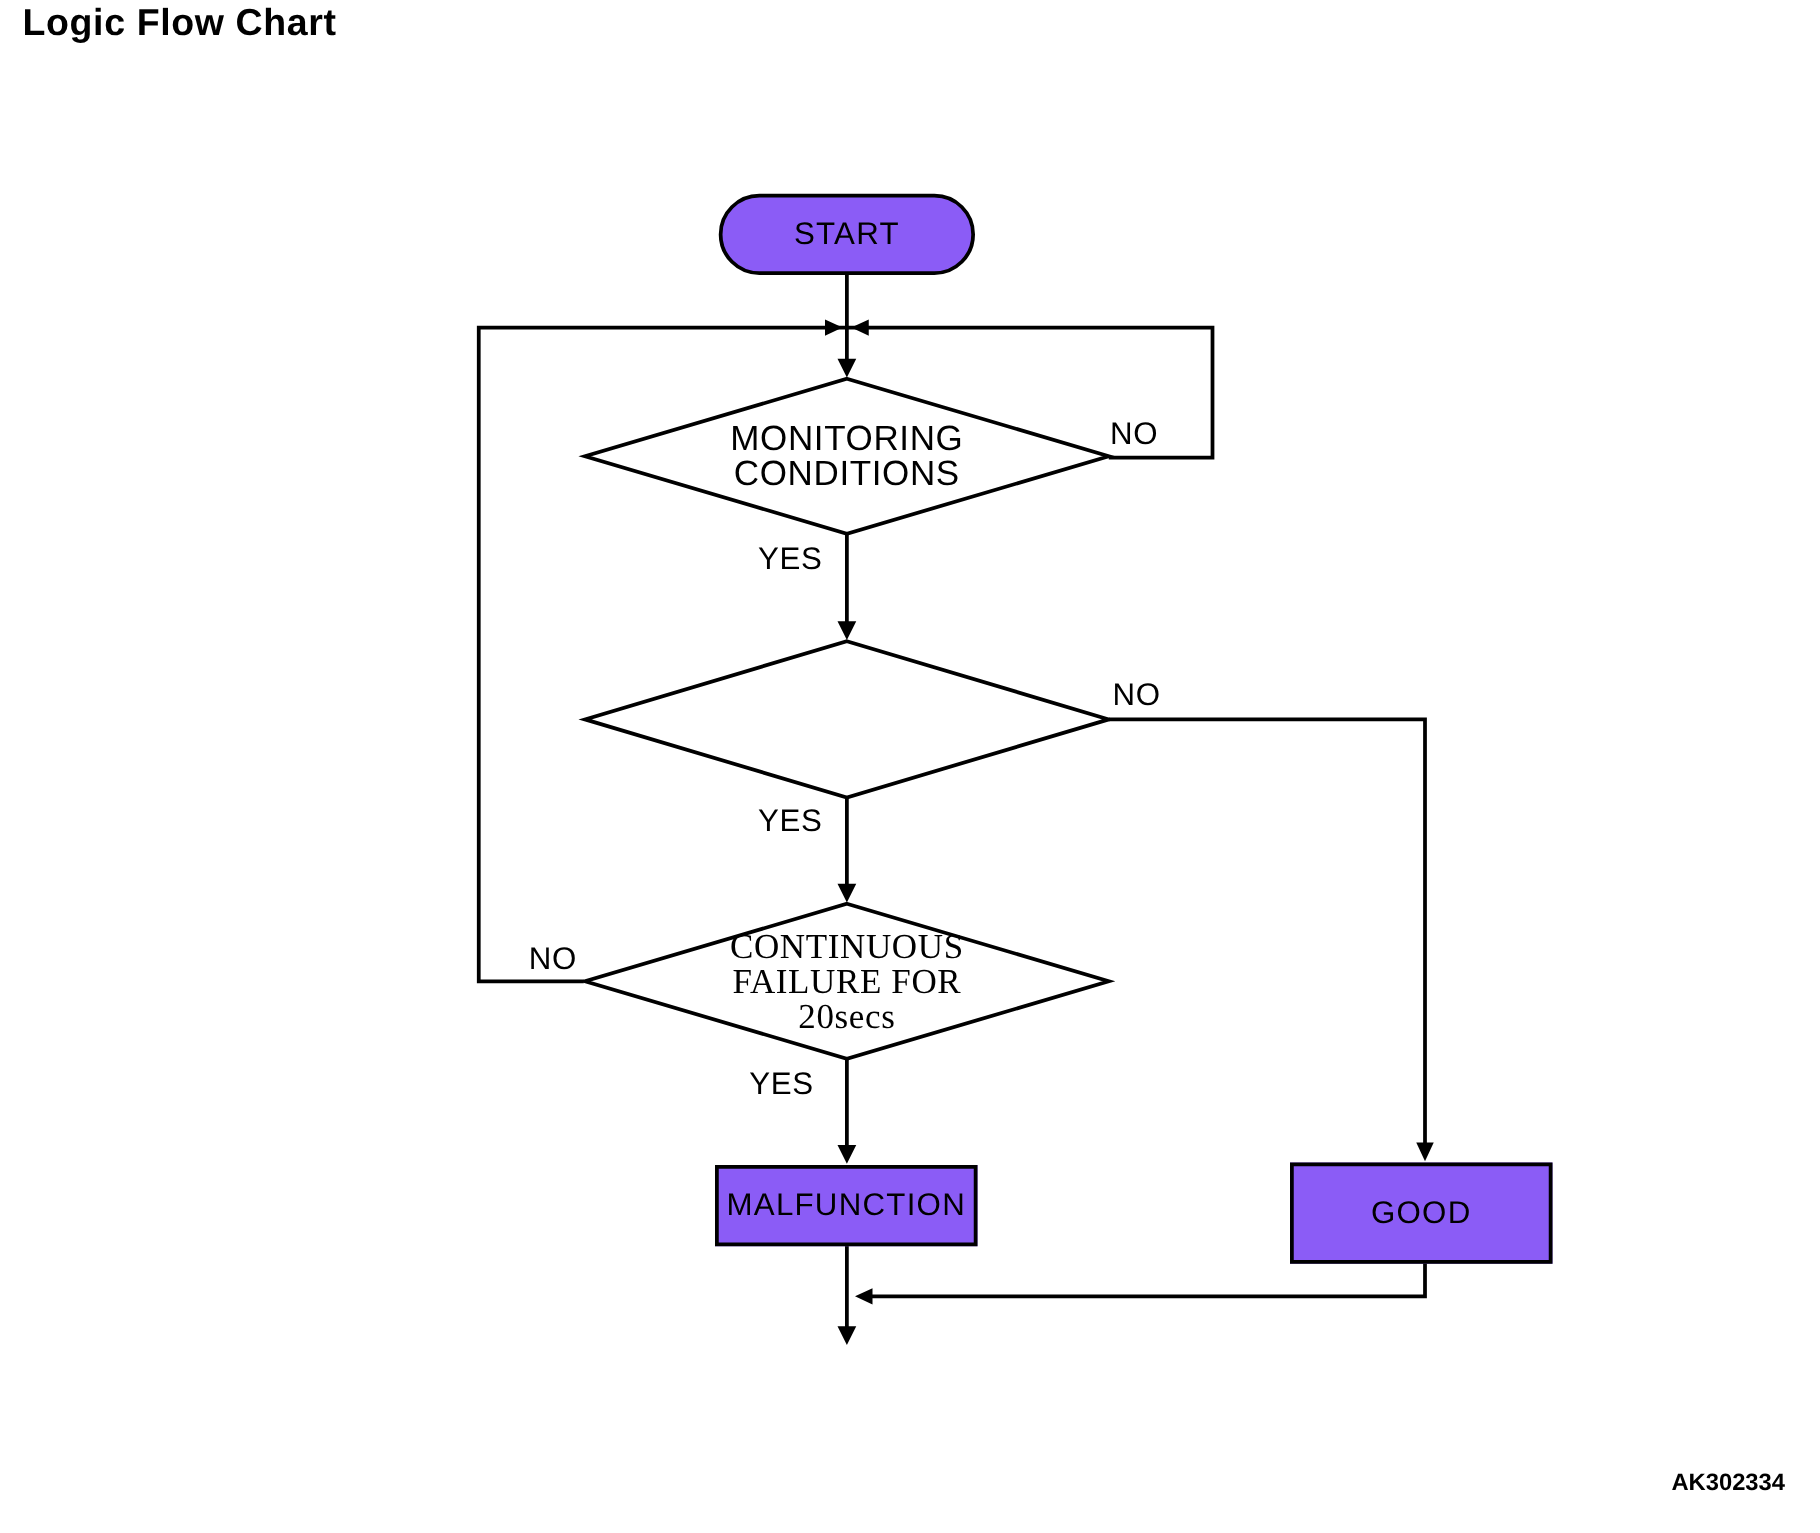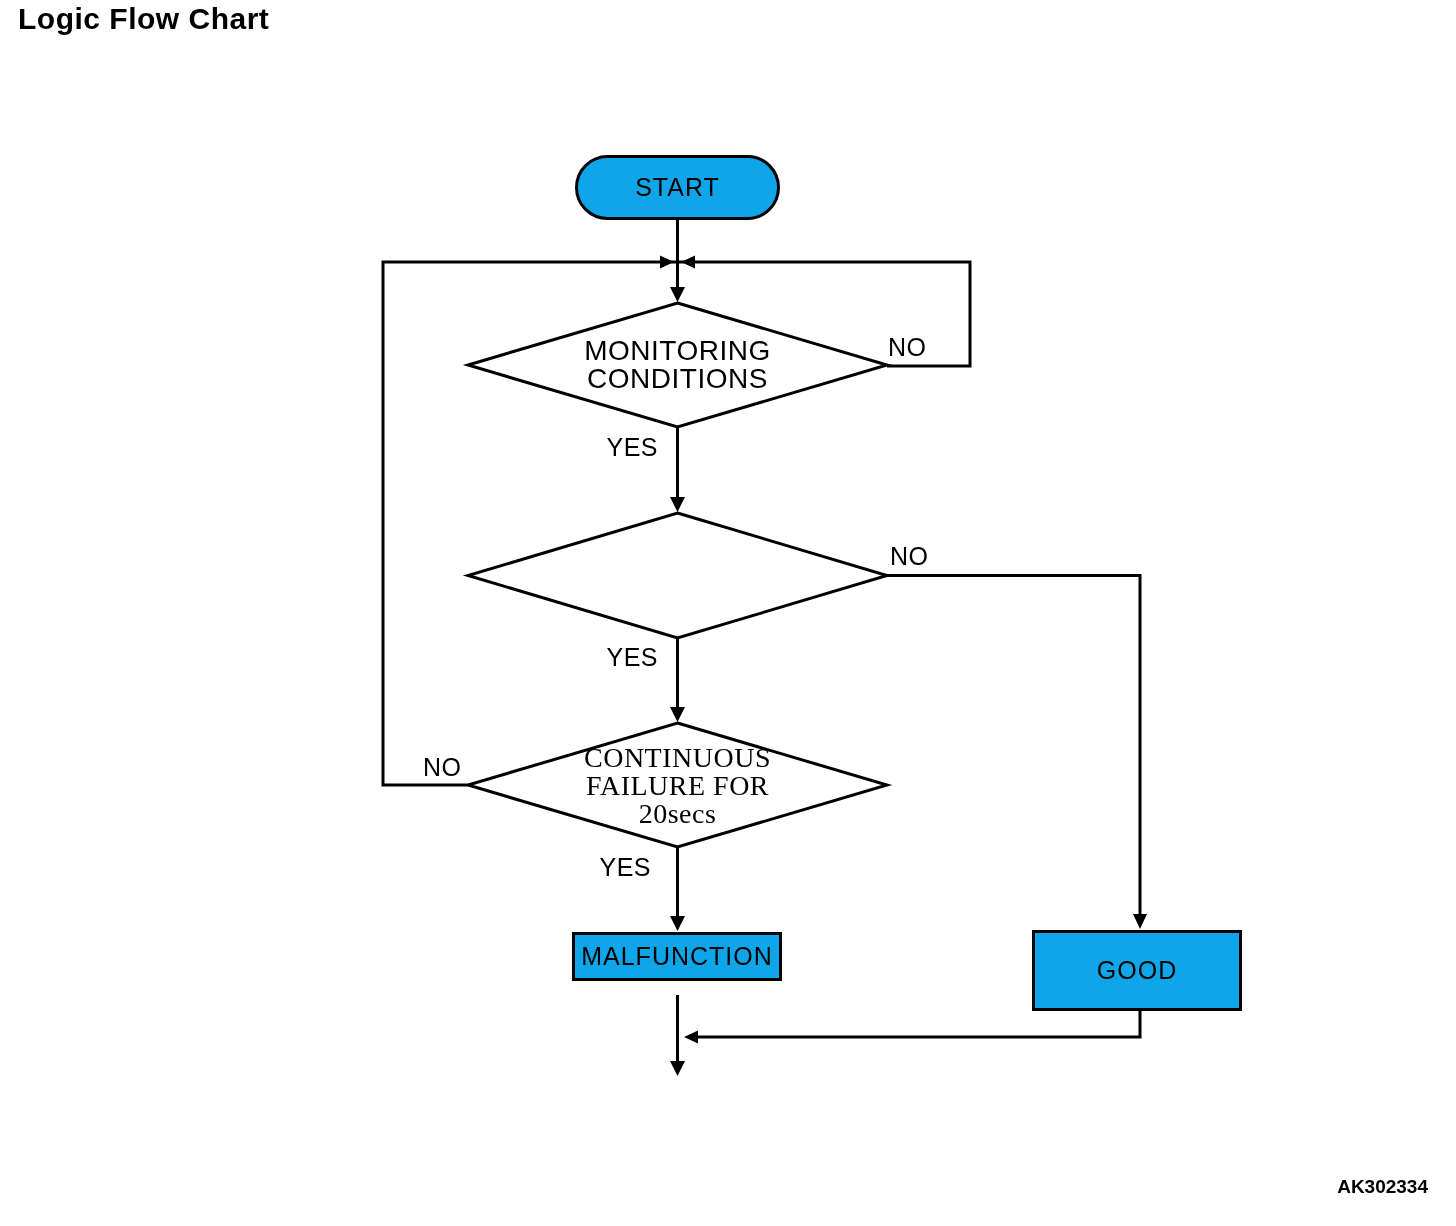--- a/index.html
+++ b/index.html
@@ -7,21 +7,21 @@
     position:relative; width:1456px; height:1226px; background:#ffffff;
     font-family:"Liberation Sans", sans-serif; color:#000000; overflow:hidden;
   }
   .page-title {
     position:absolute; left:18px; top:2px;
     font-size:30px; font-weight:bold; letter-spacing:0.5px;
   }
   svg.layer { position:absolute; left:0; top:0; }
   .node {
     position:absolute; display:flex; align-items:center; justify-content:center;
-    box-sizing:border-box; background:#0ea5e9; border:3px solid #000000;
+    box-sizing:border-box; background:#8b5cf6; border:3px solid #000000;
     font-size:25px; letter-spacing:1px; white-space:pre-line; text-align:center;
   }
   .stadium { border-radius:34px; }
   .dlabel {
     position:absolute; display:flex; align-items:center; justify-content:center;
     text-align:center; font-size:28px; letter-spacing:0.5px; line-height:28px;
     white-space:pre-line;
   }
   .elabel { position:absolute; font-size:25px; letter-spacing:0.5px; height:28px; }
   .elabel.r { text-align:right; width:100px; }
@@ -55,21 +55,21 @@
     <polygon points="677.5,512 670,497 685,497" fill="#000"></polygon>
     <polygon points="677.5,722 670,707 685,707" fill="#000"></polygon>
     <polygon points="677.5,931 670,916 685,916" fill="#000"></polygon>
     <polygon points="1140,929 1133,914 1147,914" fill="#000"></polygon>
     <polygon points="677.5,1076 670,1061 685,1061" fill="#000"></polygon>
     <polygon points="684,1037 698,1030.5 698,1043.5" fill="#000"></polygon>
   </svg>
 
   <div class="node stadium" style="left:575px; top:155px; width:205px; height:65px;">START</div>
 
-  <div class="node" style="left:572px; top:932px; width:210px; height:49px;">MALFUNCTION</div>
+  <div class="node" style="left:572px; top:932px; width:210px; height:65px;">MALFUNCTION</div>
 
   <div class="node" style="left:1032px; top:930px; width:210px; height:81px;">GOOD</div>
 
 
   <div class="dlabel" style="left:517px; top:325px; width:321px; height:80px;">MONITORING
 CONDITIONS</div>
 
 
   <div class="dlabel" style="left:517px; top:744px; width:321px; height:84px;font-family:Liberation Serif, serif;">CONTINUOUS
 FAILURE FOR

